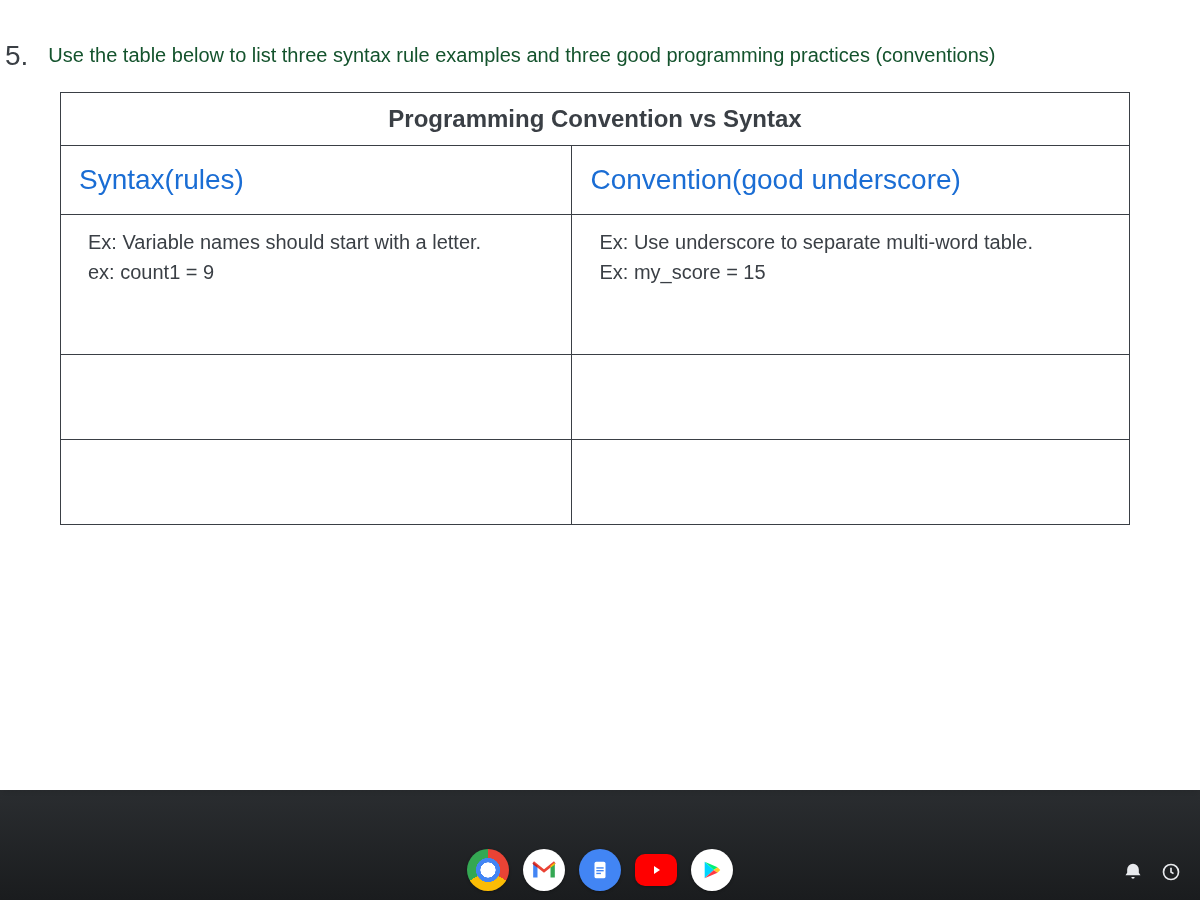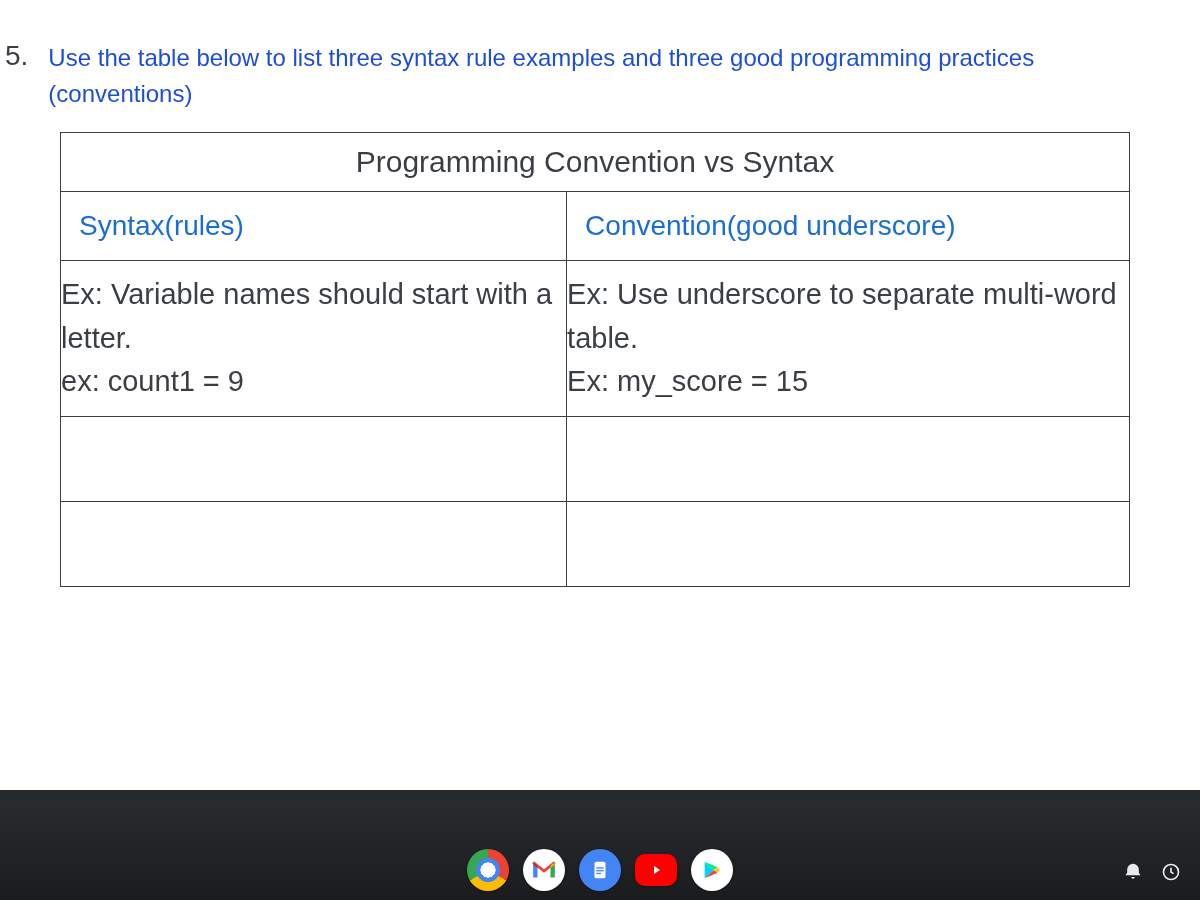--- a/index.html
+++ b/index.html
@@ -28,44 +28,44 @@
       padding: 0 30px 0 0;
       margin-bottom: 20px;
     }
     .question-number {
       font-size: 28px;
       color: #3a3f45;
       padding: 0 20px 0 5px;
       min-width: 48px;
     }
     .question-text {
-      font-size: 24px;
+      font-size: 20px;
       line-height: 1.5;
-      color: #1d4ed8;
+      color: #14532d;
       flex: 1;
     }
     .table-container {
       margin: 0 40px 0 60px;
     }
     table {
       width: 100%;
       border-collapse: collapse;
       border: 1.5px solid #3a3f45;
     }
     td {
       border: 1.5px solid #3a3f45;
-      padding: 12px 0;
+      padding: 12px 27px;
       vertical-align: top;
-      font-size: 29px;
+      font-size: 20px;
       color: #3a3f45;
     }
     .title-cell {
       text-align: center;
-      font-weight: 400;
-      font-size: 30px;
+      font-weight: 700;
+      font-size: 24px;
     }
     .header-cell {
       font-size: 28px;
       color: #1a6dd4;
       padding: 18px;
     }
     .example-cell {
       height: 140px;
       line-height: 1.5;
     }

